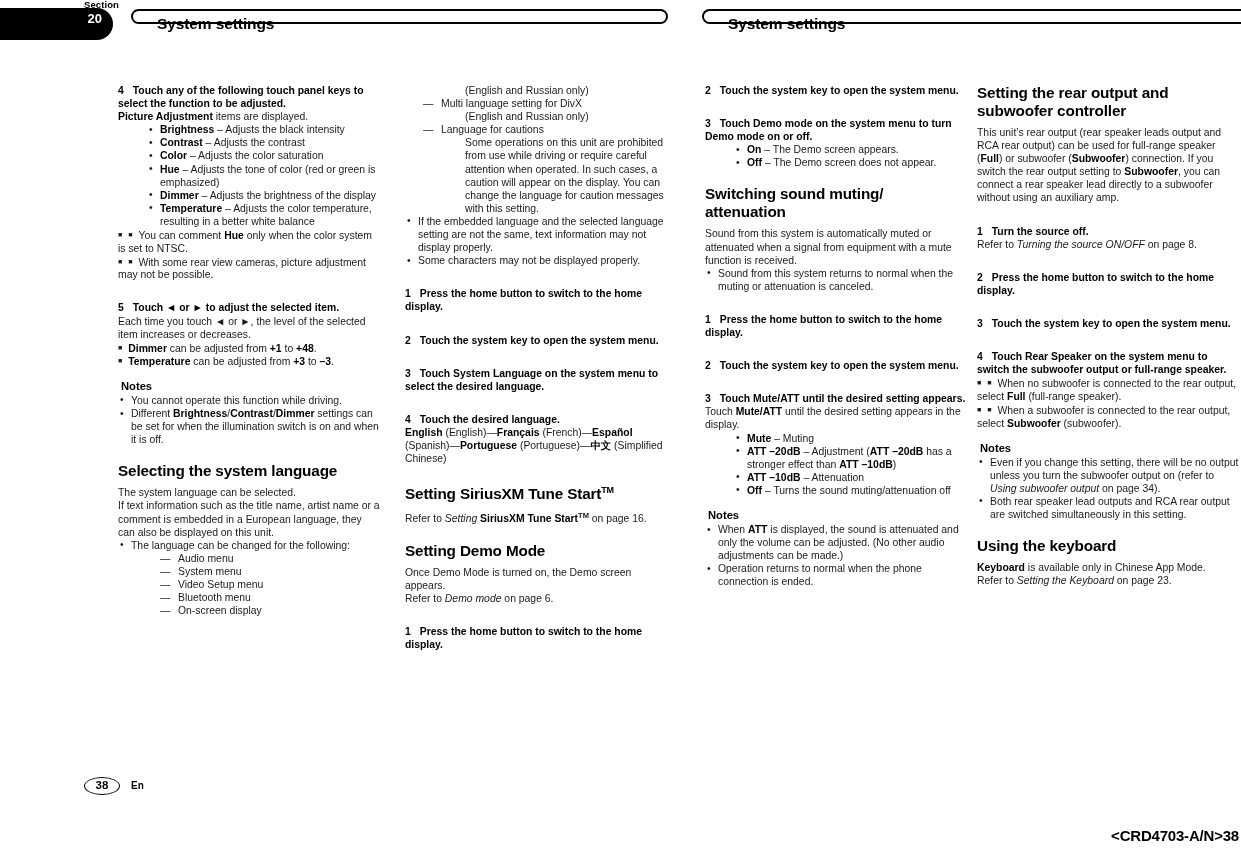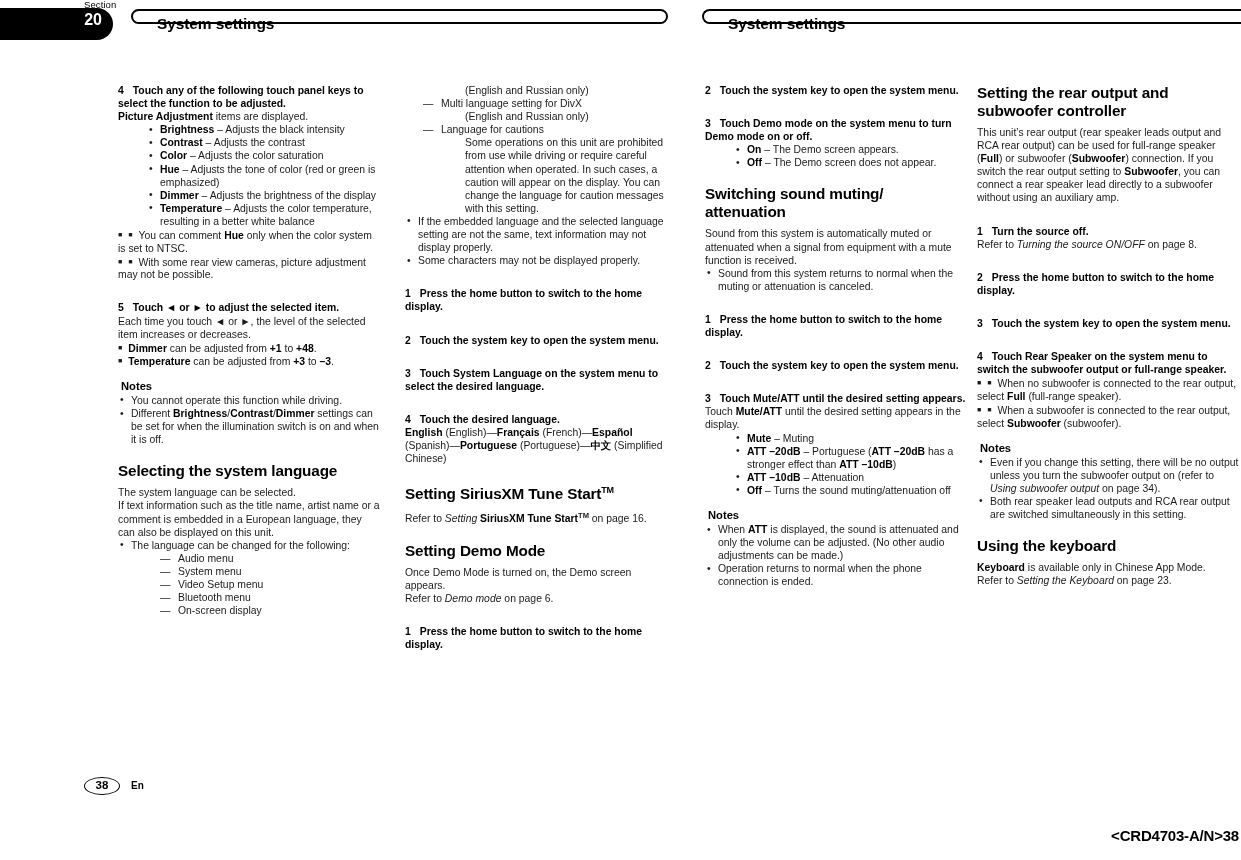--- a/index.html
+++ b/index.html
@@ -31,29 +31,29 @@
     height: 32px;
     background: #000;
     border-radius: 0 18px 18px 0;
     color: #fff;
   }
   .section-word {
     position: absolute;
     left: 84px;
     top: -9px;
     font-size: 9.5px;
-    font-weight: normal;
+    font-weight: bold;
     color: #000;
     letter-spacing: 0.1px;
   }
   .section-num {
     position: absolute;
     right: 11px;
     top: 4px;
-    font-size: 16px;
+    font-size: 13px;
     font-weight: bold;
     color: #fff;
     line-height: 1;
   }
   .banner {
     position: absolute;
     top: 9px;
     height: 15px;
     border: 2px solid #000;
     border-radius: 14px;
@@ -344,21 +344,21 @@
     <div class="step">
       <span class="n">2</span><span>Touch the system key to open the system menu.</span>
     </div>
     <div class="step">
       <span class="n">3</span><span>Touch Mute/ATT until the desired setting appears.</span>
     </div>
     <div class="para"><span>Touch </span><b>Mute/ATT</b><span> until the desired setting appears in the display.</span></div>
 
     <ul class="dot indent">
       <li><b>Mute</b><span> – Muting</span></li>
-      <li><b>ATT –20dB</b><span> – Portuguese (</span><b>ATT –20dB</b><span> has a stronger effect than </span><b>ATT –10dB</b><span>)</span></li>
+      <li><b>ATT –20dB</b><span> – Adjustment (</span><b>ATT –20dB</b><span> has a stronger effect than </span><b>ATT –10dB</b><span>)</span></li>
       <li><b>ATT –10dB</b><span> – Attenuation</span></li>
       <li><b>Off</b><span> – Turns the sound muting/attenuation off</span></li>
     </ul>
 
     <div class="notes-title">Notes</div>
     <ul class="dot">
       <li><span>When </span><b>ATT</b><span> is displayed, the sound is attenuated and only the volume can be adjusted. (No other audio adjustments can be made.)</span></li>
       <li>Operation returns to normal when the phone connection is ended.</li>
     </ul>
   </div>

